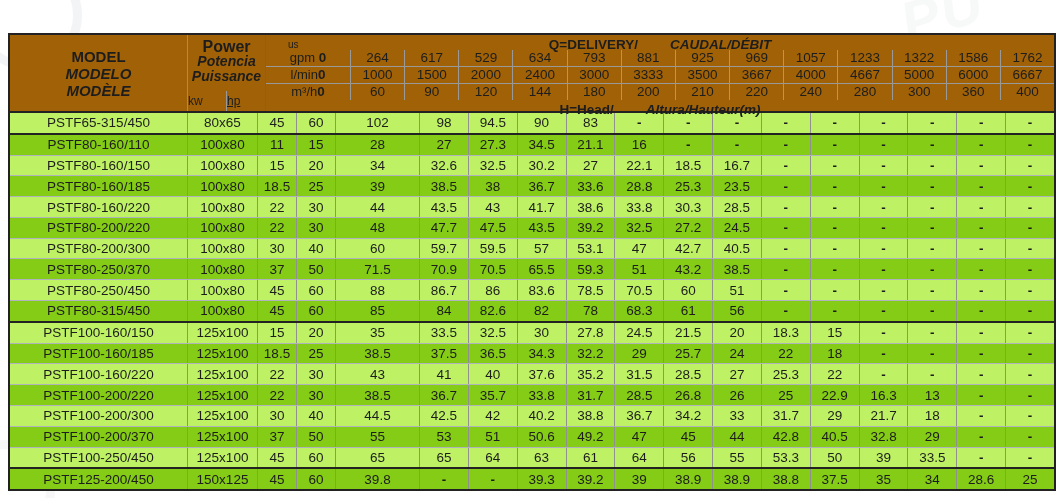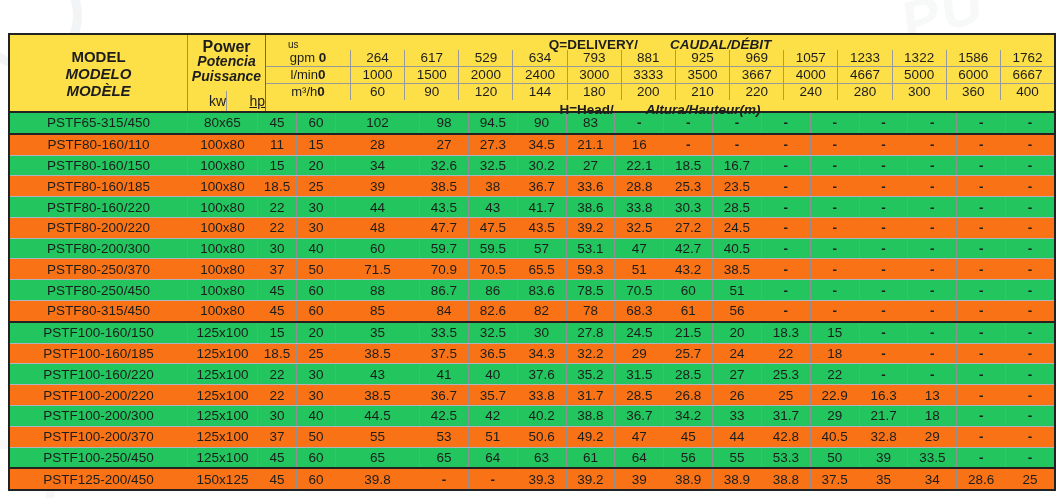--- a/index.html
+++ b/index.html
@@ -17,52 +17,52 @@
 
   
   .topline { position:absolute; top:2px; right:8px; font-size:16px; font-weight:bold; }
   .topline span { letter-spacing:0.2px; }
   .freq { margin-right:38px; }
 
   
   .ptable { position:absolute; left:8px; top:33px; width:1048px; height:458px;
             border:2px solid #222; background:#fff; display:flex; flex-direction:column; }
 
-  .thead { display:flex; height:78px; border-bottom:2px solid #222; background:#fde047; }
+  .thead { display:flex; height:78px; border-bottom:2px solid #222; background:#a16207; }
   .hc { display:flex; flex-direction:column; align-items:center; justify-content:center; }
   .model-col { width:177px; }
   .dn-col { width:70px; border-left:1px solid #8f8f8f; justify-content:space-between; padding:6px 0 2px 0; }
   .pow-col { width:78px; border-left:1px solid #8f8f8f; justify-content:flex-start; padding-top:4px; }
   .model-col .l1 { font-size:15px; font-weight:bold; line-height:17px; }
   .model-col .l2 { font-size:15px; font-weight:bold; font-style:italic; line-height:17px; }
   .dn-col .dn { font-size:15px; font-weight:bold; margin-top:8px; }
   .dn-col .mm { font-size:14px; line-height:20px; }
   .pow-col .p1 { font-size:16px; font-weight:bold; line-height:15px; }
   .pow-col .p2 { font-size:14px; font-weight:bold; font-style:italic; line-height:15px; }
   .kwhp { display:flex; width:100%; margin-top:auto; }
-  .kwhp span { flex:1; text-align:right; font-size:14px; line-height:20px; }
+  .kwhp span { flex:1; text-align:left; font-size:12px; line-height:20px; }
   .kwhp .hp-label { border-left:1px solid #999;text-decoration:underline; }
 
   .flow-head { flex:1; border-left:1px solid #666; display:flex; flex-direction:column; position:relative; }
   .qrow { height:15px; text-align:center; }
   .hrow { height:12px; text-align:center; }
   .qt b { font-size:13.5px; }
   .qt .it { font-style:italic;padding-left:32px; }
   .qrow .qt b, .hrow .qt b { line-height:14px; }
   .frow { display:flex; height:17px; }
   .frow.line { border-top:1px solid #999; }
   .ucell { width:84px; position:relative; text-align:center; font-size:13px; line-height:16px; }
   .ucell b { font-size:13.5px; }
   .us-small { position:absolute; top:-13px; left:22px; font-size:10px; }
   .ncell { flex:1; text-align:center; font-size:13.5px; line-height:16px; border-left:1px solid #999; }
 
   .tbody { flex:1; display:flex; flex-direction:column; }
-  .trow { flex:1; display:flex; align-items:center; border-top:1px solid #aeb3bc; background:#f97316; }
+  .trow { flex:1; display:flex; align-items:center; border-top:1px solid #aeb3bc; background:#84cc16; }
   .trow:first-child { border-top:none; }
-  .trow.alt { background:#22c55e; }
+  .trow.alt { background:#bef264; }
   .trow.group-end { border-bottom:2px solid #222; }
   .trow.group-end + .trow { border-top:none; }
   .tc { height:100%; display:flex; align-items:center; justify-content:center;
         font-size:13.5px; border-left:1px solid #909090; }
   .tc:first-child { border-left:none; }
   .c-model { width:177px; }
   .c-dn { width:70px; }
   .c-kw { width:39px; }
   .c-hp { width:39px; }
   .c-v0 { width:84px; }

